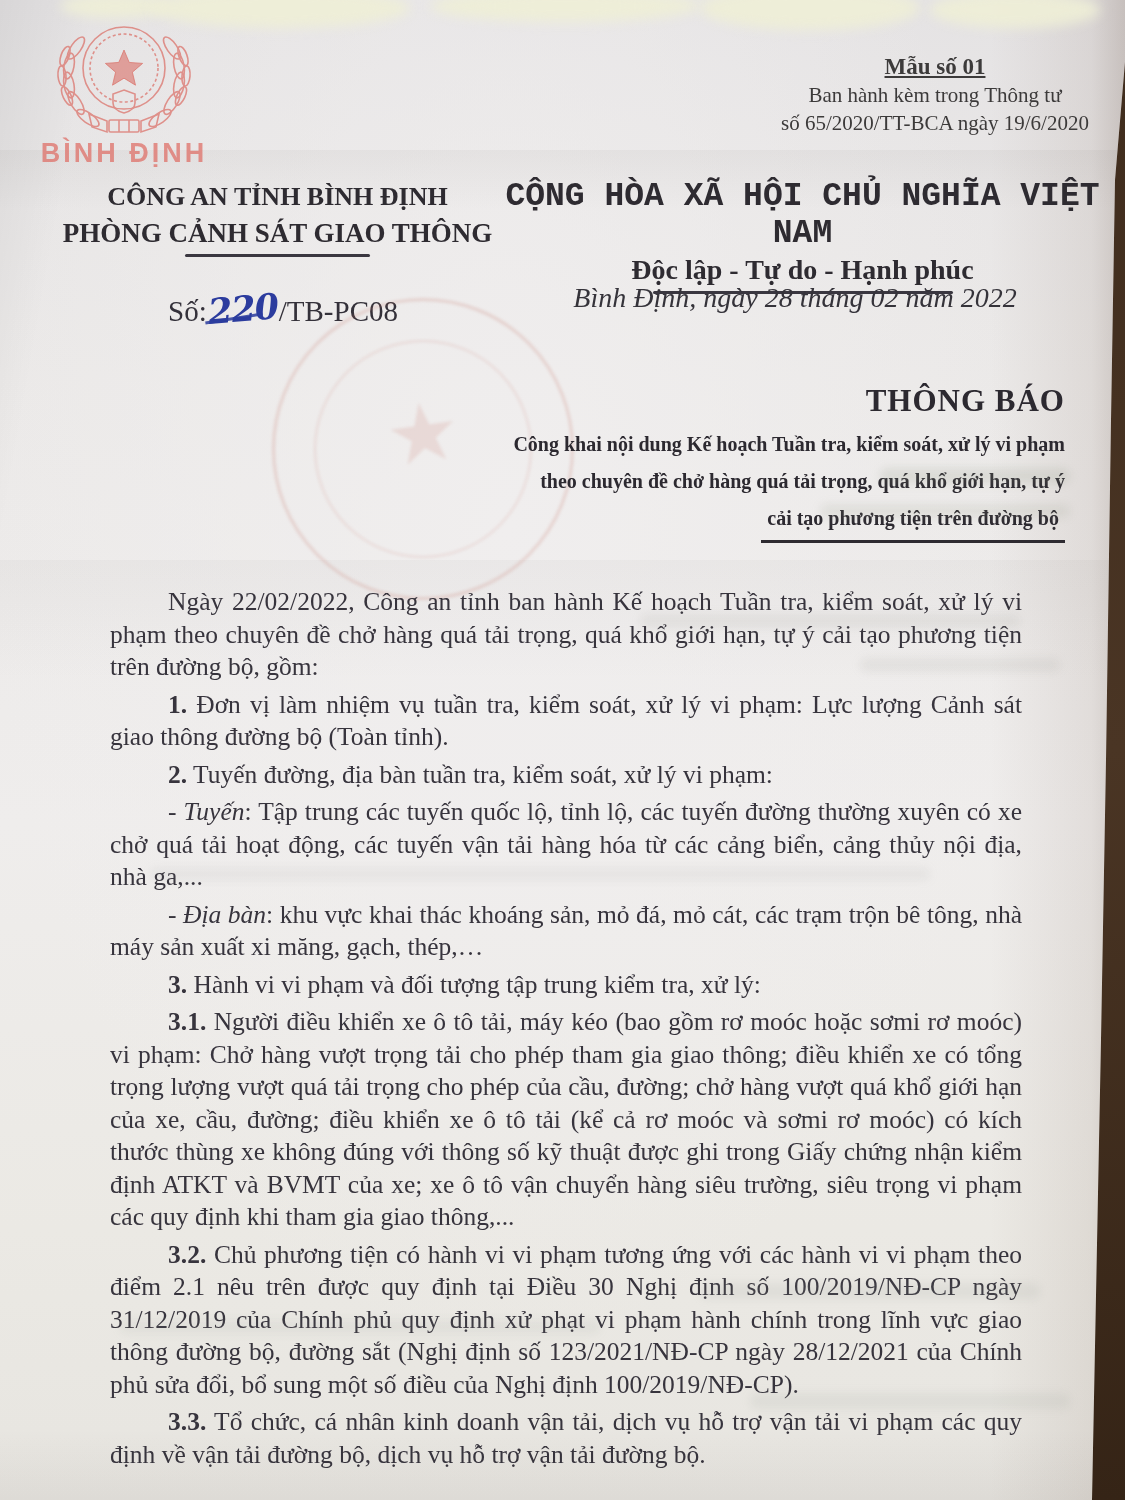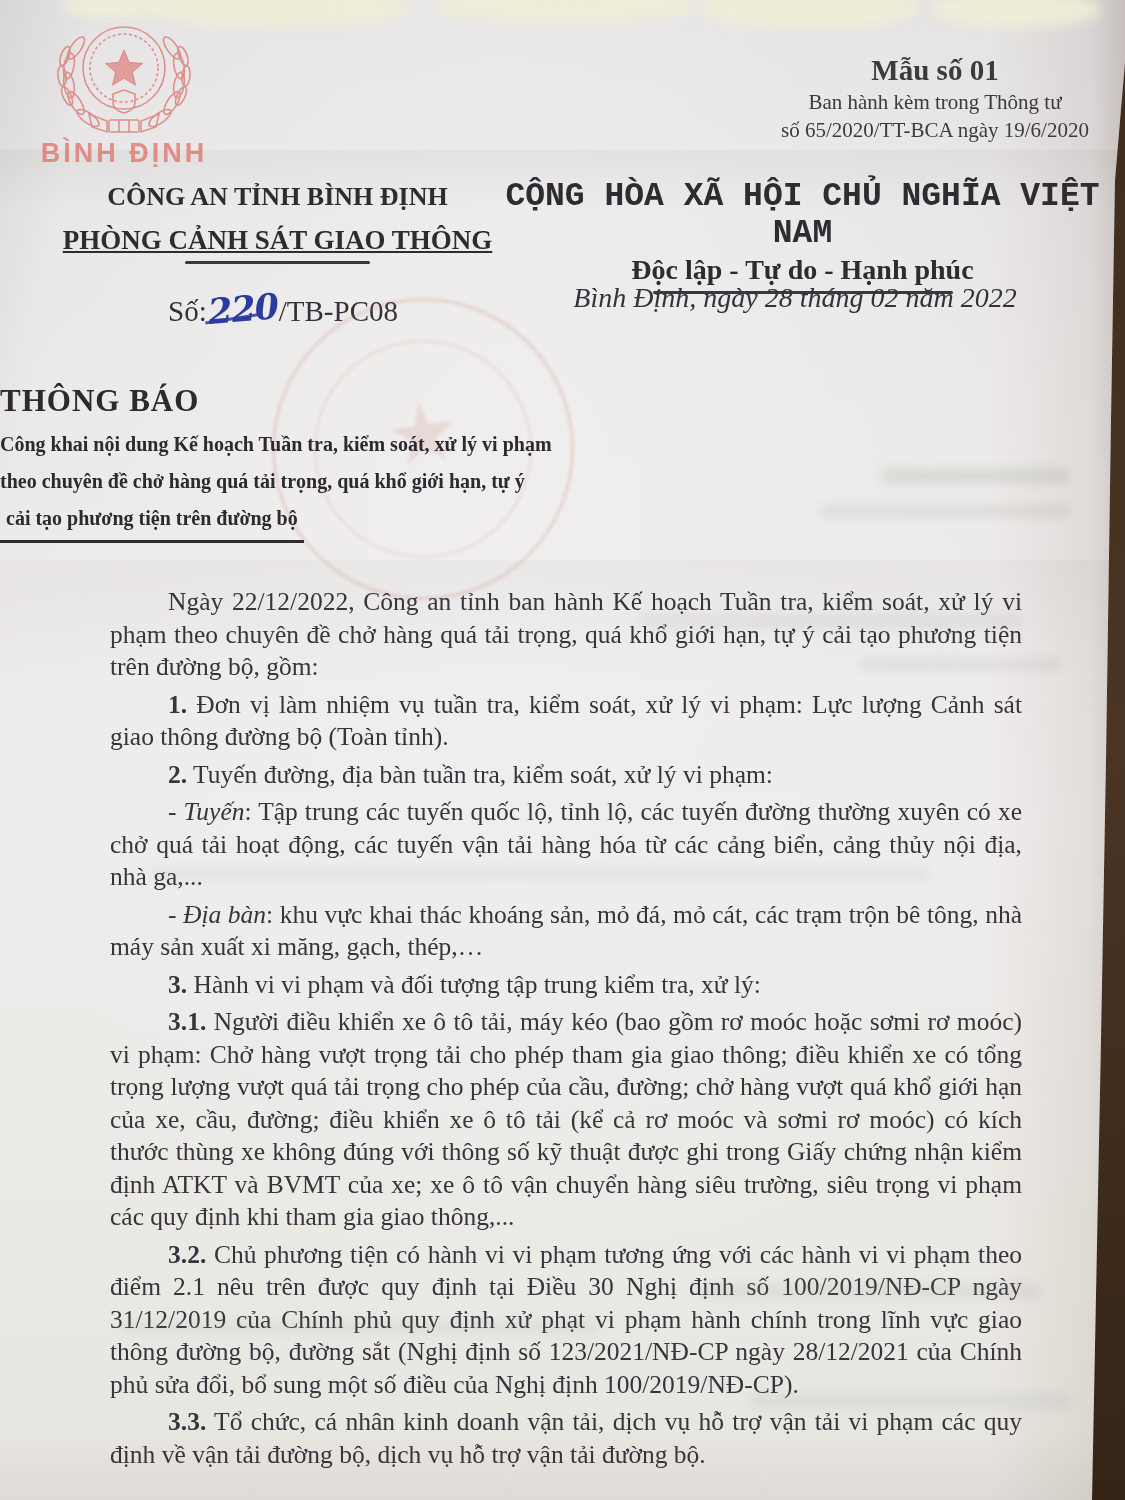--- a/index.html
+++ b/index.html
@@ -37,27 +37,27 @@
   .emblem{position:absolute;left:26px;top:4px;width:196px;text-align:center;opacity:0.85;}
   .emblem svg{display:block;margin:0 auto;}
   .emblem-label{
     font-family:"Liberation Sans","DejaVu Sans",sans-serif;
     font-weight:700;font-size:27px;letter-spacing:3px;
     color:rgba(222,104,95,0.82);margin-top:2px;white-space:nowrap;
   }
 
   
   .form-note{position:absolute;left:760px;top:54px;width:350px;text-align:center;color:#3c3a3a;}
-  .form-note .fn1{font-weight:700;font-size:29px;}
+  .form-note .fn1{font-weight:700;font-size:23px;text-decoration:underline;}
   .form-note .fn2,.form-note .fn3{font-size:21px;margin-top:3px;}
 
   
   .hdr-left{position:absolute;left:55px;top:182px;width:445px;text-align:center;color:#2e2b31;}
   .hdr-left .h1{font-weight:700;font-size:26px;}
-  .hdr-left .h2{font-weight:700;font-size:27px;margin-top:13px;text-decoration:underline;}
+  .hdr-left .h2{font-weight:700;font-size:27px;margin-top:6px;}
   .hdr-right{position:absolute;left:505px;top:178px;width:595px;text-align:center;color:#2e2b31;}
   .hdr-right .h1{font-weight:700;font-size:33px;font-family:Liberation Mono, monospace;}
   .hdr-right .h2{font-weight:700;font-size:28px;margin-top:2px;}
   .rule{height:2.5px;background:#3a3740;margin:5px auto 0;border-radius:2px;}
   .rule.left{width:185px;}
   .rule.right{width:300px;}
 
   
   .num-line{position:absolute;left:168px;top:288px;font-size:29px;color:#34313a;white-space:nowrap;}
   .hand-num{position:relative;display:inline-block;margin:0 1px;}
@@ -71,21 +71,21 @@
     font-style:italic;font-size:28px;color:#35333a;white-space:nowrap;}
 
   
   .stamp-ghost{position:absolute;left:272px;top:298px;width:302px;height:302px;filter:blur(1.5px);pointer-events:none;}
   .stamp-ghost .c1{position:absolute;inset:0;border:3px solid rgba(198,112,100,0.22);border-radius:50%;}
   .stamp-ghost .c2{position:absolute;inset:42px;border:2px solid rgba(198,112,100,0.16);border-radius:50%;}
   .stamp-ghost .star{position:absolute;left:0;right:0;top:88px;text-align:center;
     font-size:82px;color:rgba(198,112,100,0.16);transform:rotate(-8deg);}
 
   
-  .title-block{position:absolute;left:0;right:60px;top:383px;text-align:left;color:#2c2930;}
+  .title-block{position:absolute;left:0;right:60px;top:383px;text-align:right;color:#2c2930;}
   .doc-title{font-weight:700;font-size:31px;letter-spacing:1px;}
   .subtitle{font-weight:700;font-size:20px;line-height:37px;margin-top:7px;}
   .subtitle .u{display:inline-block;border-bottom:3px solid #2e2b31;padding:0 6px 3px;}
 
   
   .body-text{
     position:absolute;left:110px;top:586px;width:912px;height:914px;overflow:hidden;
     font-size:25.5px;line-height:32.5px;color:#37343d;text-align:justify;
   }
   .body-text p{margin:0 0 5px;text-indent:58px;}
@@ -177,21 +177,21 @@
     <div class="title-block">
       <div class="doc-title">THÔNG BÁO</div>
       <div class="subtitle">
         <div>Công khai nội dung Kế hoạch Tuần tra, kiểm soát, xử lý vi phạm</div>
         <div>theo chuyên đề chở hàng quá tải trọng, quá khổ giới hạn, tự ý</div>
         <div><span class="u">cải tạo phương tiện trên đường bộ</span></div>
       </div>
     </div>
 
     <div class="body-text">
-        <p><span>Ngày 22/12/2022, Công an tỉnh ban hành Kế hoạch Tuần tra, kiểm soát, xử lý vi phạm theo chuyên đề chở hàng quá tải trọng, quá khổ giới hạn, tự ý cải tạo phương tiện trên đường bộ, gồm:</span></p>
+        <p><span>Ngày 22/02/2022, Công an tỉnh ban hành Kế hoạch Tuần tra, kiểm soát, xử lý vi phạm theo chuyên đề chở hàng quá tải trọng, quá khổ giới hạn, tự ý cải tạo phương tiện trên đường bộ, gồm:</span></p>
         <p><span class="b">1.</span><span> Đơn vị làm nhiệm vụ tuần tra, kiểm soát, xử lý vi phạm: Lực lượng Cảnh sát giao thông đường bộ (Toàn tỉnh).</span></p>
         <p><span class="b">2.</span><span> Tuyến đường, địa bàn tuần tra, kiểm soát, xử lý vi phạm:</span></p>
         <p><span>- </span><span class="i">Tuyến</span><span>: Tập trung các tuyến quốc lộ, tỉnh lộ, các tuyến đường thường xuyên có xe chở quá tải hoạt động, các tuyến vận tải hàng hóa từ các cảng biển, cảng thủy nội địa, nhà ga,...</span></p>
         <p><span>- </span><span class="i">Địa bàn</span><span>: khu vực khai thác khoáng sản, mỏ đá, mỏ cát, các trạm trộn bê tông, nhà máy sản xuất xi măng, gạch, thép,…</span></p>
         <p><span class="b">3.</span><span> Hành vi vi phạm và đối tượng tập trung kiểm tra, xử lý:</span></p>
         <p><span class="b">3.1.</span><span> Người điều khiển xe ô tô tải, máy kéo (bao gồm rơ moóc hoặc sơmi rơ moóc) vi phạm: Chở hàng vượt trọng tải cho phép tham gia giao thông; điều khiển xe có tổng trọng lượng vượt quá tải trọng cho phép của cầu, đường; chở hàng vượt quá khổ giới hạn của xe, cầu, đường; điều khiển xe ô tô tải (kể cả rơ moóc và sơmi rơ moóc) có kích thước thùng xe không đúng với thông số kỹ thuật được ghi trong Giấy chứng nhận kiểm định ATKT và BVMT của xe; xe ô tô vận chuyển hàng siêu trường, siêu trọng vi phạm các quy định khi tham gia giao thông,...</span></p>
         <p><span class="b">3.2.</span><span> Chủ phương tiện có hành vi vi phạm tương ứng với các hành vi vi phạm theo điểm 2.1 nêu trên được quy định tại Điều 30 Nghị định số 100/2019/NĐ-CP ngày 31/12/2019 của Chính phủ quy định xử phạt vi phạm hành chính trong lĩnh vực giao thông đường bộ, đường sắt (Nghị định số 123/2021/NĐ-CP ngày 28/12/2021 của Chính phủ sửa đổi, bổ sung một số điều của Nghị định 100/2019/NĐ-CP).</span></p>
         <p><span class="b">3.3.</span><span> Tổ chức, cá nhân kinh doanh vận tải, dịch vụ hỗ trợ vận tải vi phạm các quy định về vận tải đường bộ, dịch vụ hỗ trợ vận tải đường bộ.</span></p>
       </div>
 

